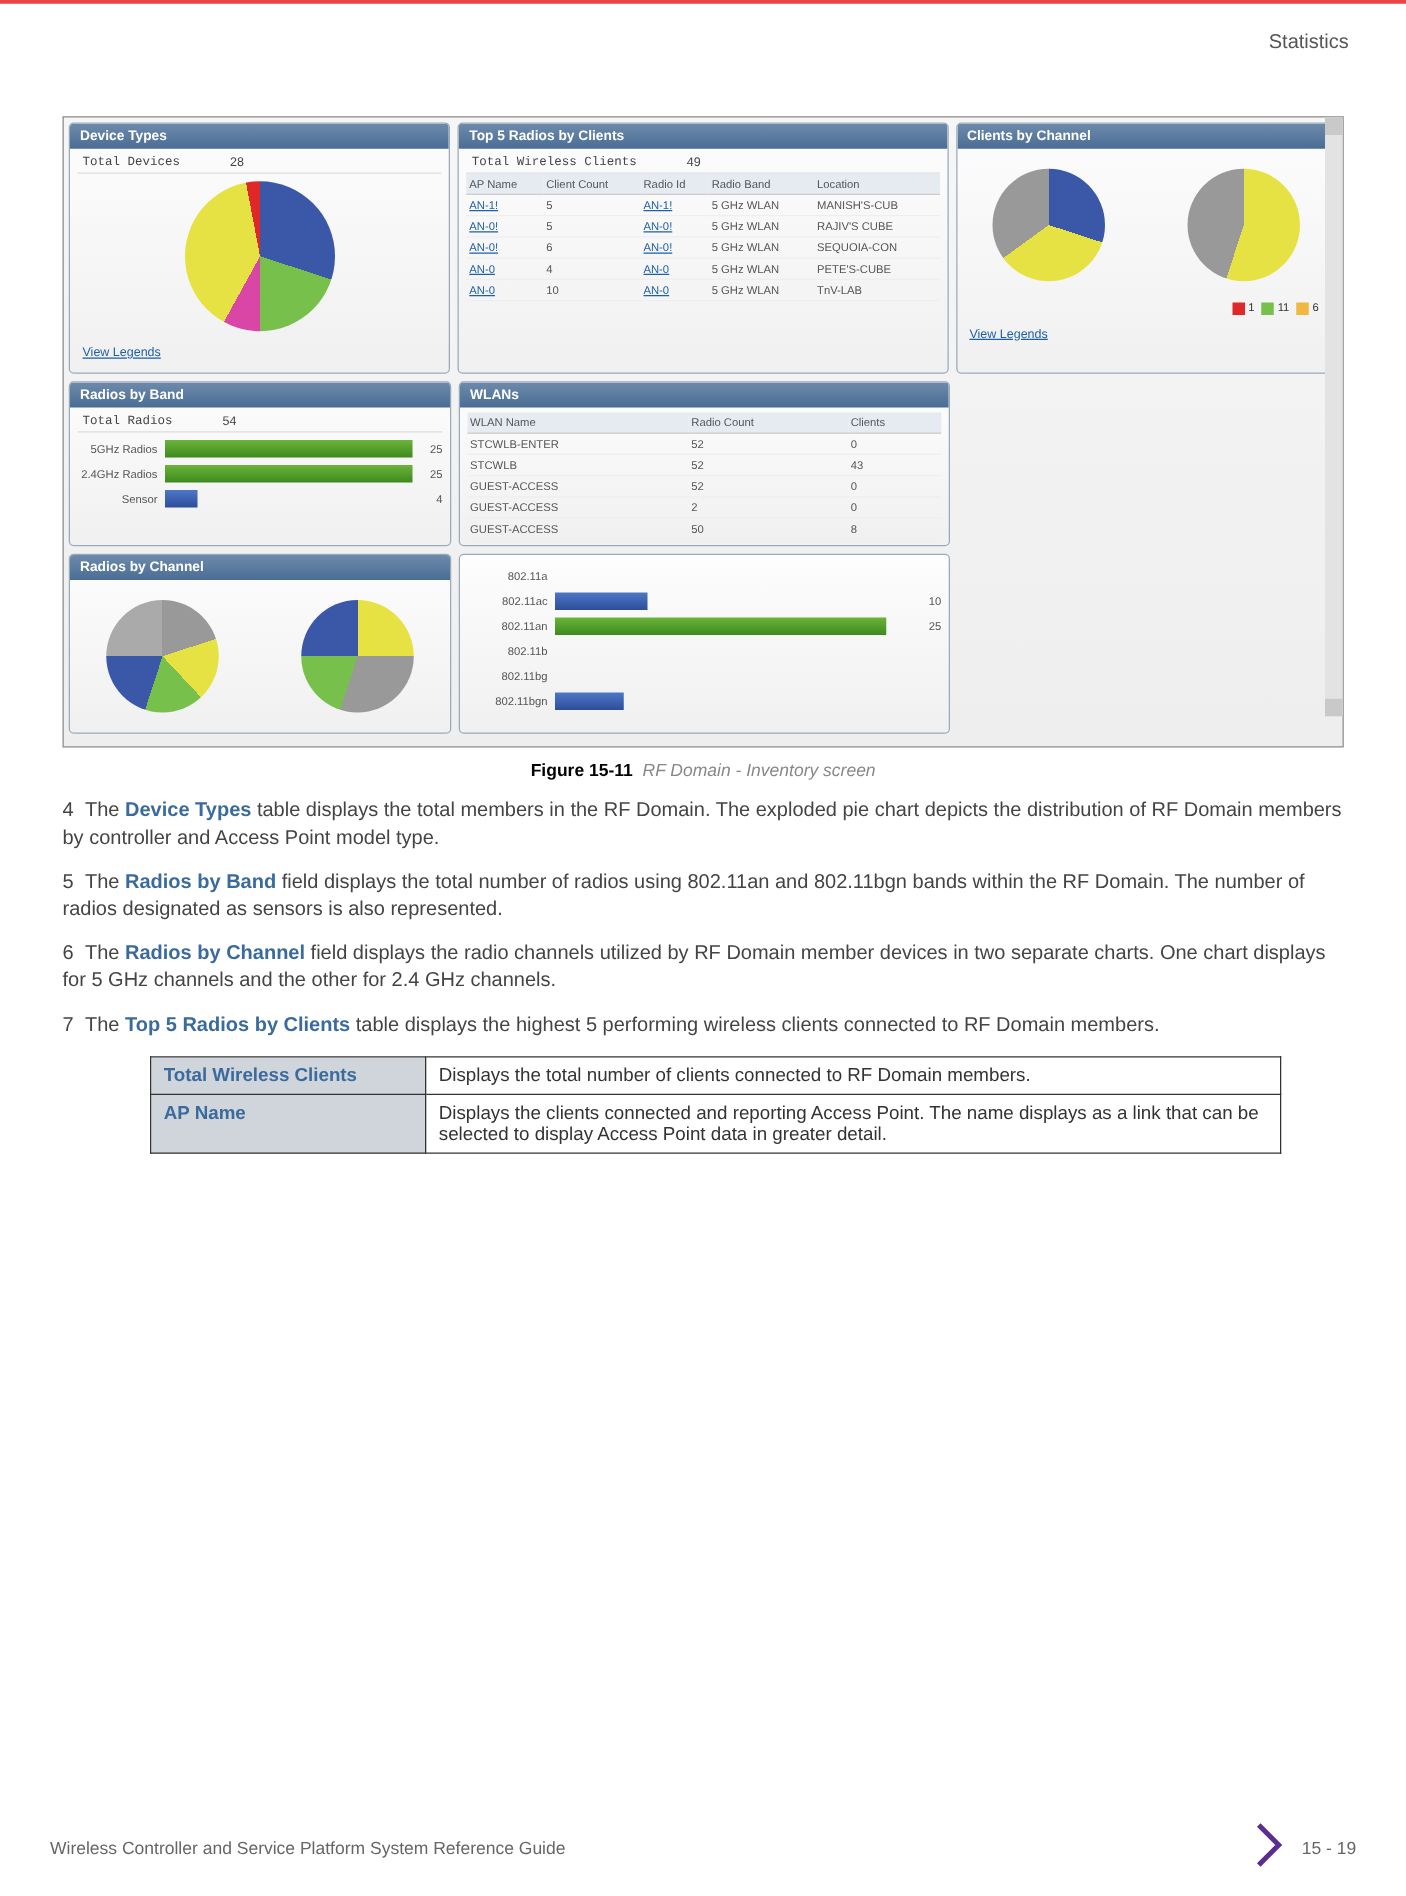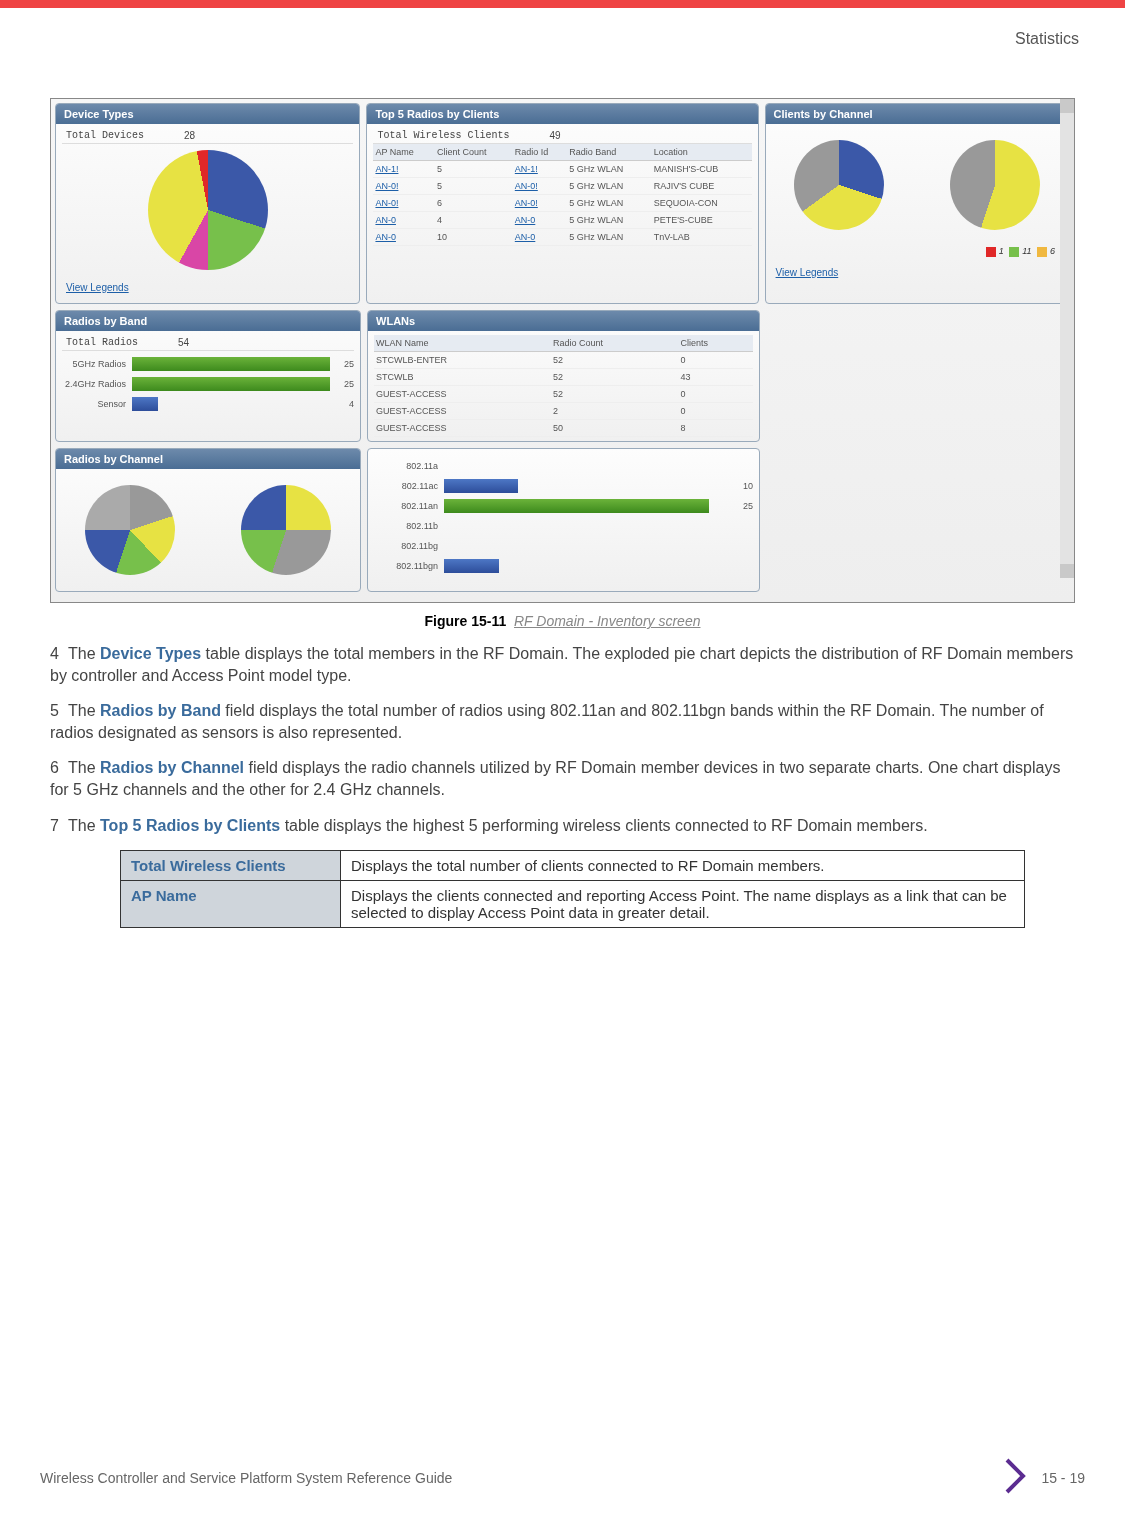--- a/index.html
+++ b/index.html
@@ -1,17 +1,17 @@
 <!DOCTYPE html>
 <html><head>
 <meta charset="utf-8">
 <style>
   * { box-sizing: border-box; margin: 0; padding: 0; }
   body { width: 1125px; height: 1517px; font-family: Arial, Helvetica, sans-serif; color: #333; background: #fff; position: relative; }
-  .page { padding: 20px 40px 80px 40px; border-top: 8px solid #ef4444; }
+  .page { padding: 20px 40px 80px 40px; border-top: 3px solid #ef4444; }
   .header-section-label { text-align: right; color: #555; font-size: 16px; padding: 2px 6px 10px 0; }
   .screenshot-frame { border: 1px solid #888; background: linear-gradient(#f6f6f6,#eeeeee); margin: 40px 10px 4px 10px; padding: 4px; position: relative; }
   .panel-row { display: flex; gap: 6px; margin-bottom: 6px; }
   .panel { background: linear-gradient(#fdfdfd,#f0f0f0); border: 1px solid #9ab; border-radius: 4px; flex: 1; min-height: 100px; overflow: hidden; }
   .panel-title { background: linear-gradient(#6d8aab,#4a6d94); color: #fff; font-size: 11px; font-weight: bold; padding: 4px 8px; }
   .panel-body { padding: 4px 6px; font-size: 10px; color: #333; }
   .kv { display: flex; gap: 40px; padding: 2px 4px; border-bottom: 1px solid #ddd; }
   .kv .k { color:#444;font-family:Liberation Mono, monospace; } .kv .v { color:#444; }
   .tbl { width: 100%; border-collapse: collapse; font-size: 9px; }
   .tbl th { background: #e6ebf2; color:#555; padding: 3px 2px; text-align:left; border-bottom: 1px solid #ccc; font-weight: normal; }
@@ -33,31 +33,31 @@
   .hbar-val { font-size:9px; color:#555; padding-left:4px;}
   .legend-swatch { display:inline-block;width:10px;height:10px;margin:0 3px;vertical-align:middle;}
   .footer-bar { text-align:right; padding:2px 4px;}
   .refresh-btn { display:inline-flex; align-items:center; gap:4px; font-size:11px; color:#333; border:1px solid #99b; background: linear-gradient(#f8fbff,#d9e4f2); padding:3px 10px; border-radius:3px; }
   .refresh-icon svg { width:12px;height:12px; }
   .scrollbar-fake { position:absolute; right:0; top:0; bottom:24px; width:14px; background:#e3e3e3;}
   .scrollbar-fake::before { content:""; position:absolute;top:0;left:0;right:0;height:14px;background:#c9c9c9;}
   .scrollbar-fake::after { content:""; position:absolute;bottom:0;left:0;right:0;height:14px;background:#c9c9c9;}
   .fig-caption { text-align:center; font-size:14px; margin:10px 0 14px 0; }
   .fig-caption strong { color:#000;}
-  .fig-caption em { color:#888; font-style:italic;text-decoration:underline;}
+  .fig-caption em { color:#888; font-style:italic;}
   .body-text { font-size:16px; color:#444; margin: 8px 10px 14px 10px; line-height:1.35; }
   .body-text .num { display:inline-block; width:18px; color:#444;}
   .bt-strong { font-weight:bold; color:#3a6b9c;}
   .desc-table { border:1.5px solid #333; border-collapse:collapse; margin: 10px 60px 0 80px; font-size:15px; }
   .desc-table td { border:1px solid #333; padding:6px 10px; vertical-align:top;}
   .desc-table td.lbl { background:#cfd5db; color:#3a6b9c; font-weight:bold; width:220px;}
   .page-footer { position:absolute; bottom:20px; left:40px; right:40px; display:flex; justify-content:space-between; align-items:center; font-size:14px; color:#666;}
   .page-num-box { display:flex; align-items:center; gap:8px;}
   .chev svg { width:36px; height:36px; }
-  .legend-row { text-align:right; padding:4px 8px; font-size:9px;font-style:italic;}
+  .legend-row { text-align:right; padding:4px 8px; font-size:9px;}
 </style>
 </head>
 <body>
 
 <div class="page">
   <div class="header-section-label">Statistics</div>
 
   <div class="screenshot-frame">
     <div class="scrollbar-fake"></div>
 

